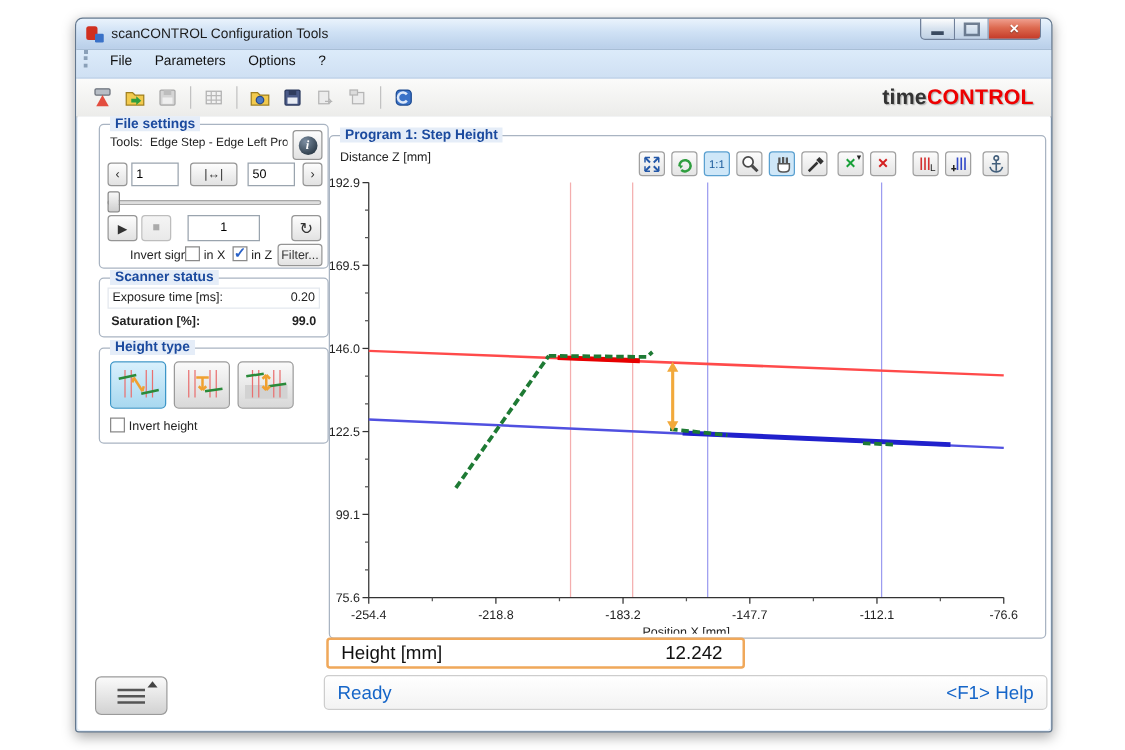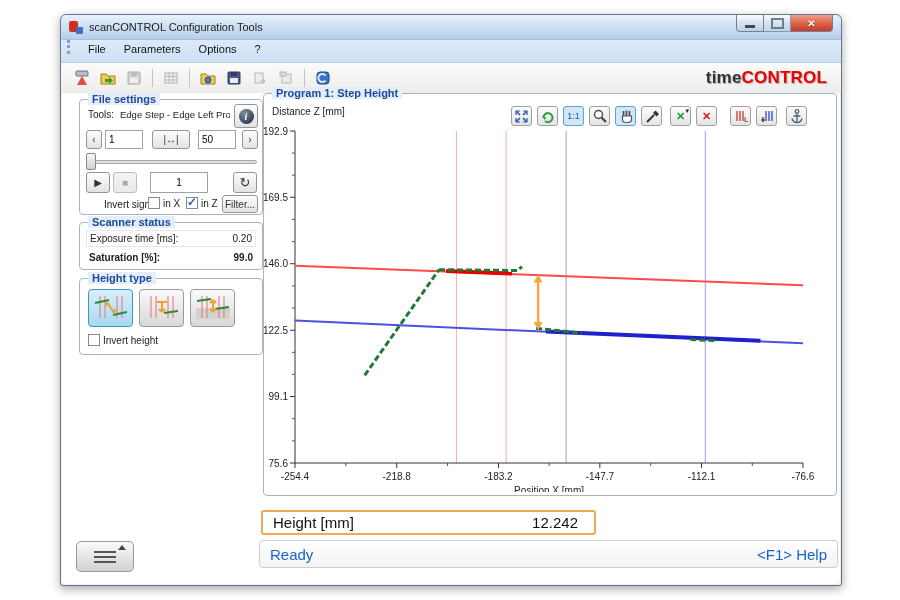--- a/index.html
+++ b/index.html
@@ -261,21 +261,21 @@
           <path d="M20 15 L34 13" stroke="#2a8a3a" stroke-width="2"></path>
           <path d="M18 6 v12" stroke="#f0a030" stroke-width="2"></path>
           <path d="M18 6 l-3 3 M18 6 l3 3 M18 18 l-3 -3 M18 18 l3 -3" stroke="#f0a030" stroke-width="2" fill="none"></path>
         </svg>
       </div>
       <div class="lbl" style="left:8px;top:55px;">
         <span class="chk"></span><span>Invert height</span>
       </div>
     </div>
 
-    <div class="grp" style="left:201px;top:0;width:574px;height:403px;background:#fff;">
+    <div class="grp" style="left:201px;top:15px;width:574px;height:403px;background:#fff;">
       <div class="grp-title">Program 1: Step Height</div>
       <div class="lbl" style="left:8px;top:12px;">Distance Z [mm]</div>
 
       <div class="cbtn" style="left:247px;top:12px;">
         <svg width="15" height="15">
             <path d="M6 6 L2 2 M9 6 L13 2 M6 9 L2 13 M9 9 L13 13" stroke="#2458a8" stroke-width="1.6"></path>
             <path d="M2 2 h4 M2 2 v4 M13 2 h-4 M13 2 v4 M2 13 h4 M2 13 v-4 M13 13 h-4 M13 13 v-4" stroke="#2458a8" stroke-width="1.2"></path>
           </svg>
       </div>
       <div class="cbtn" style="left:273px;top:12px;">

